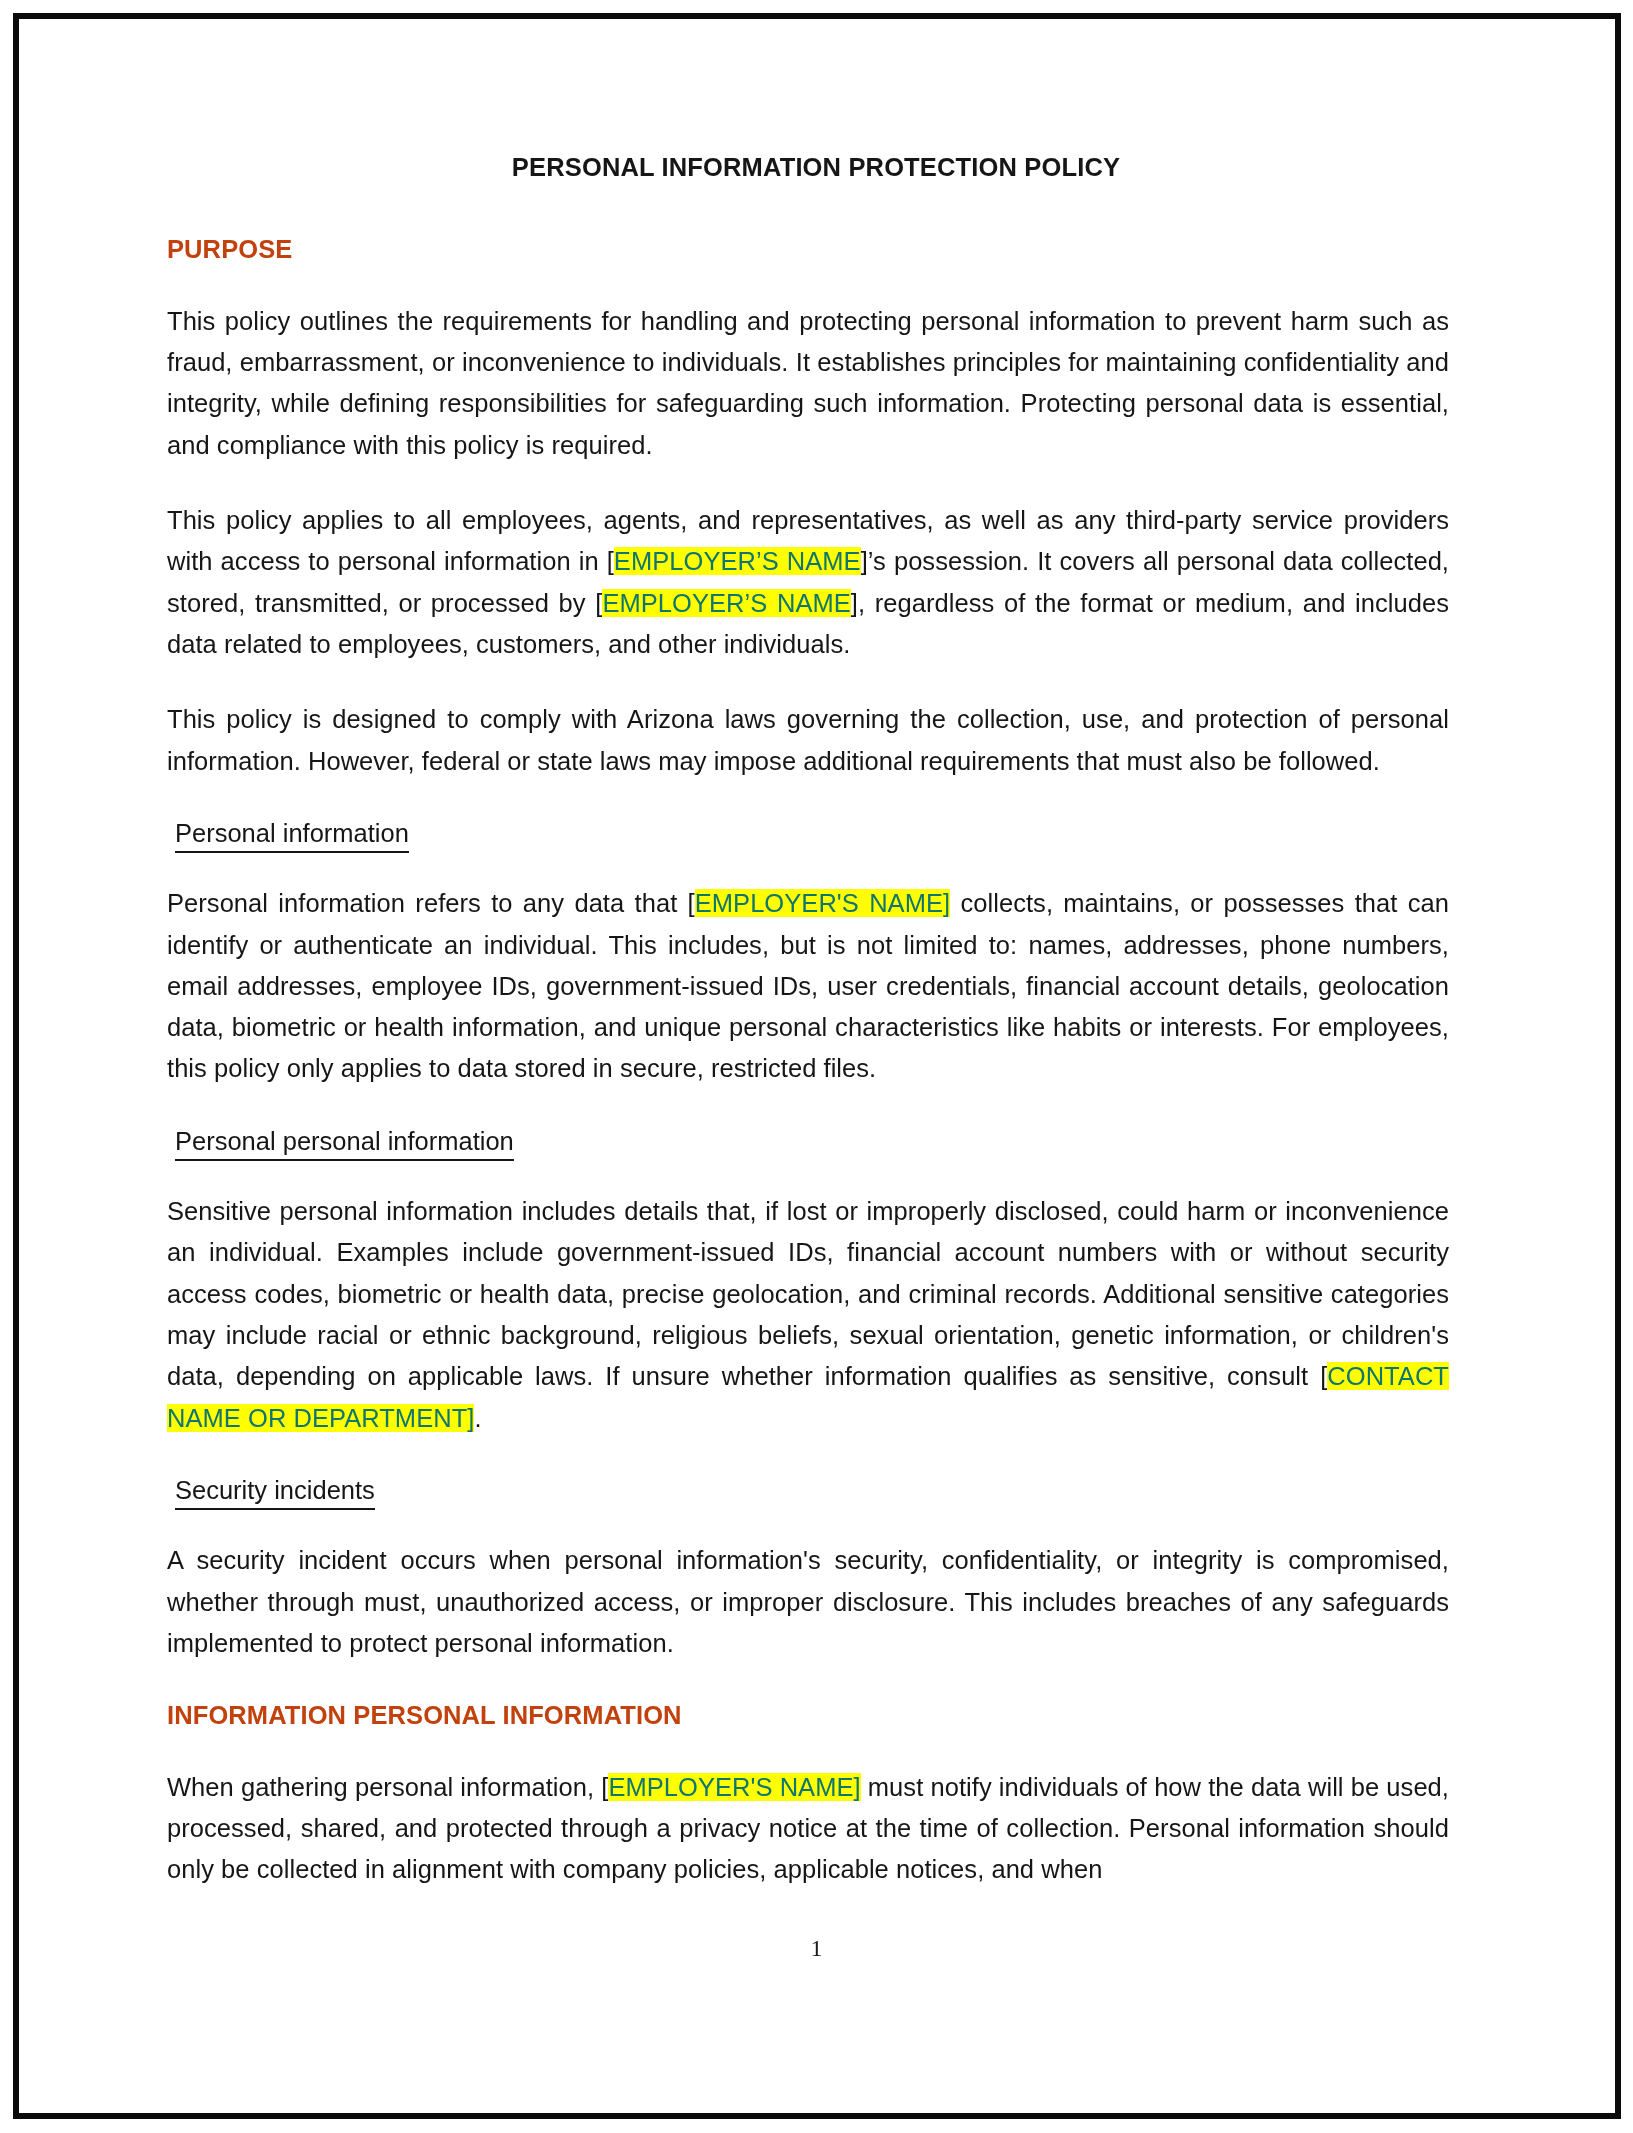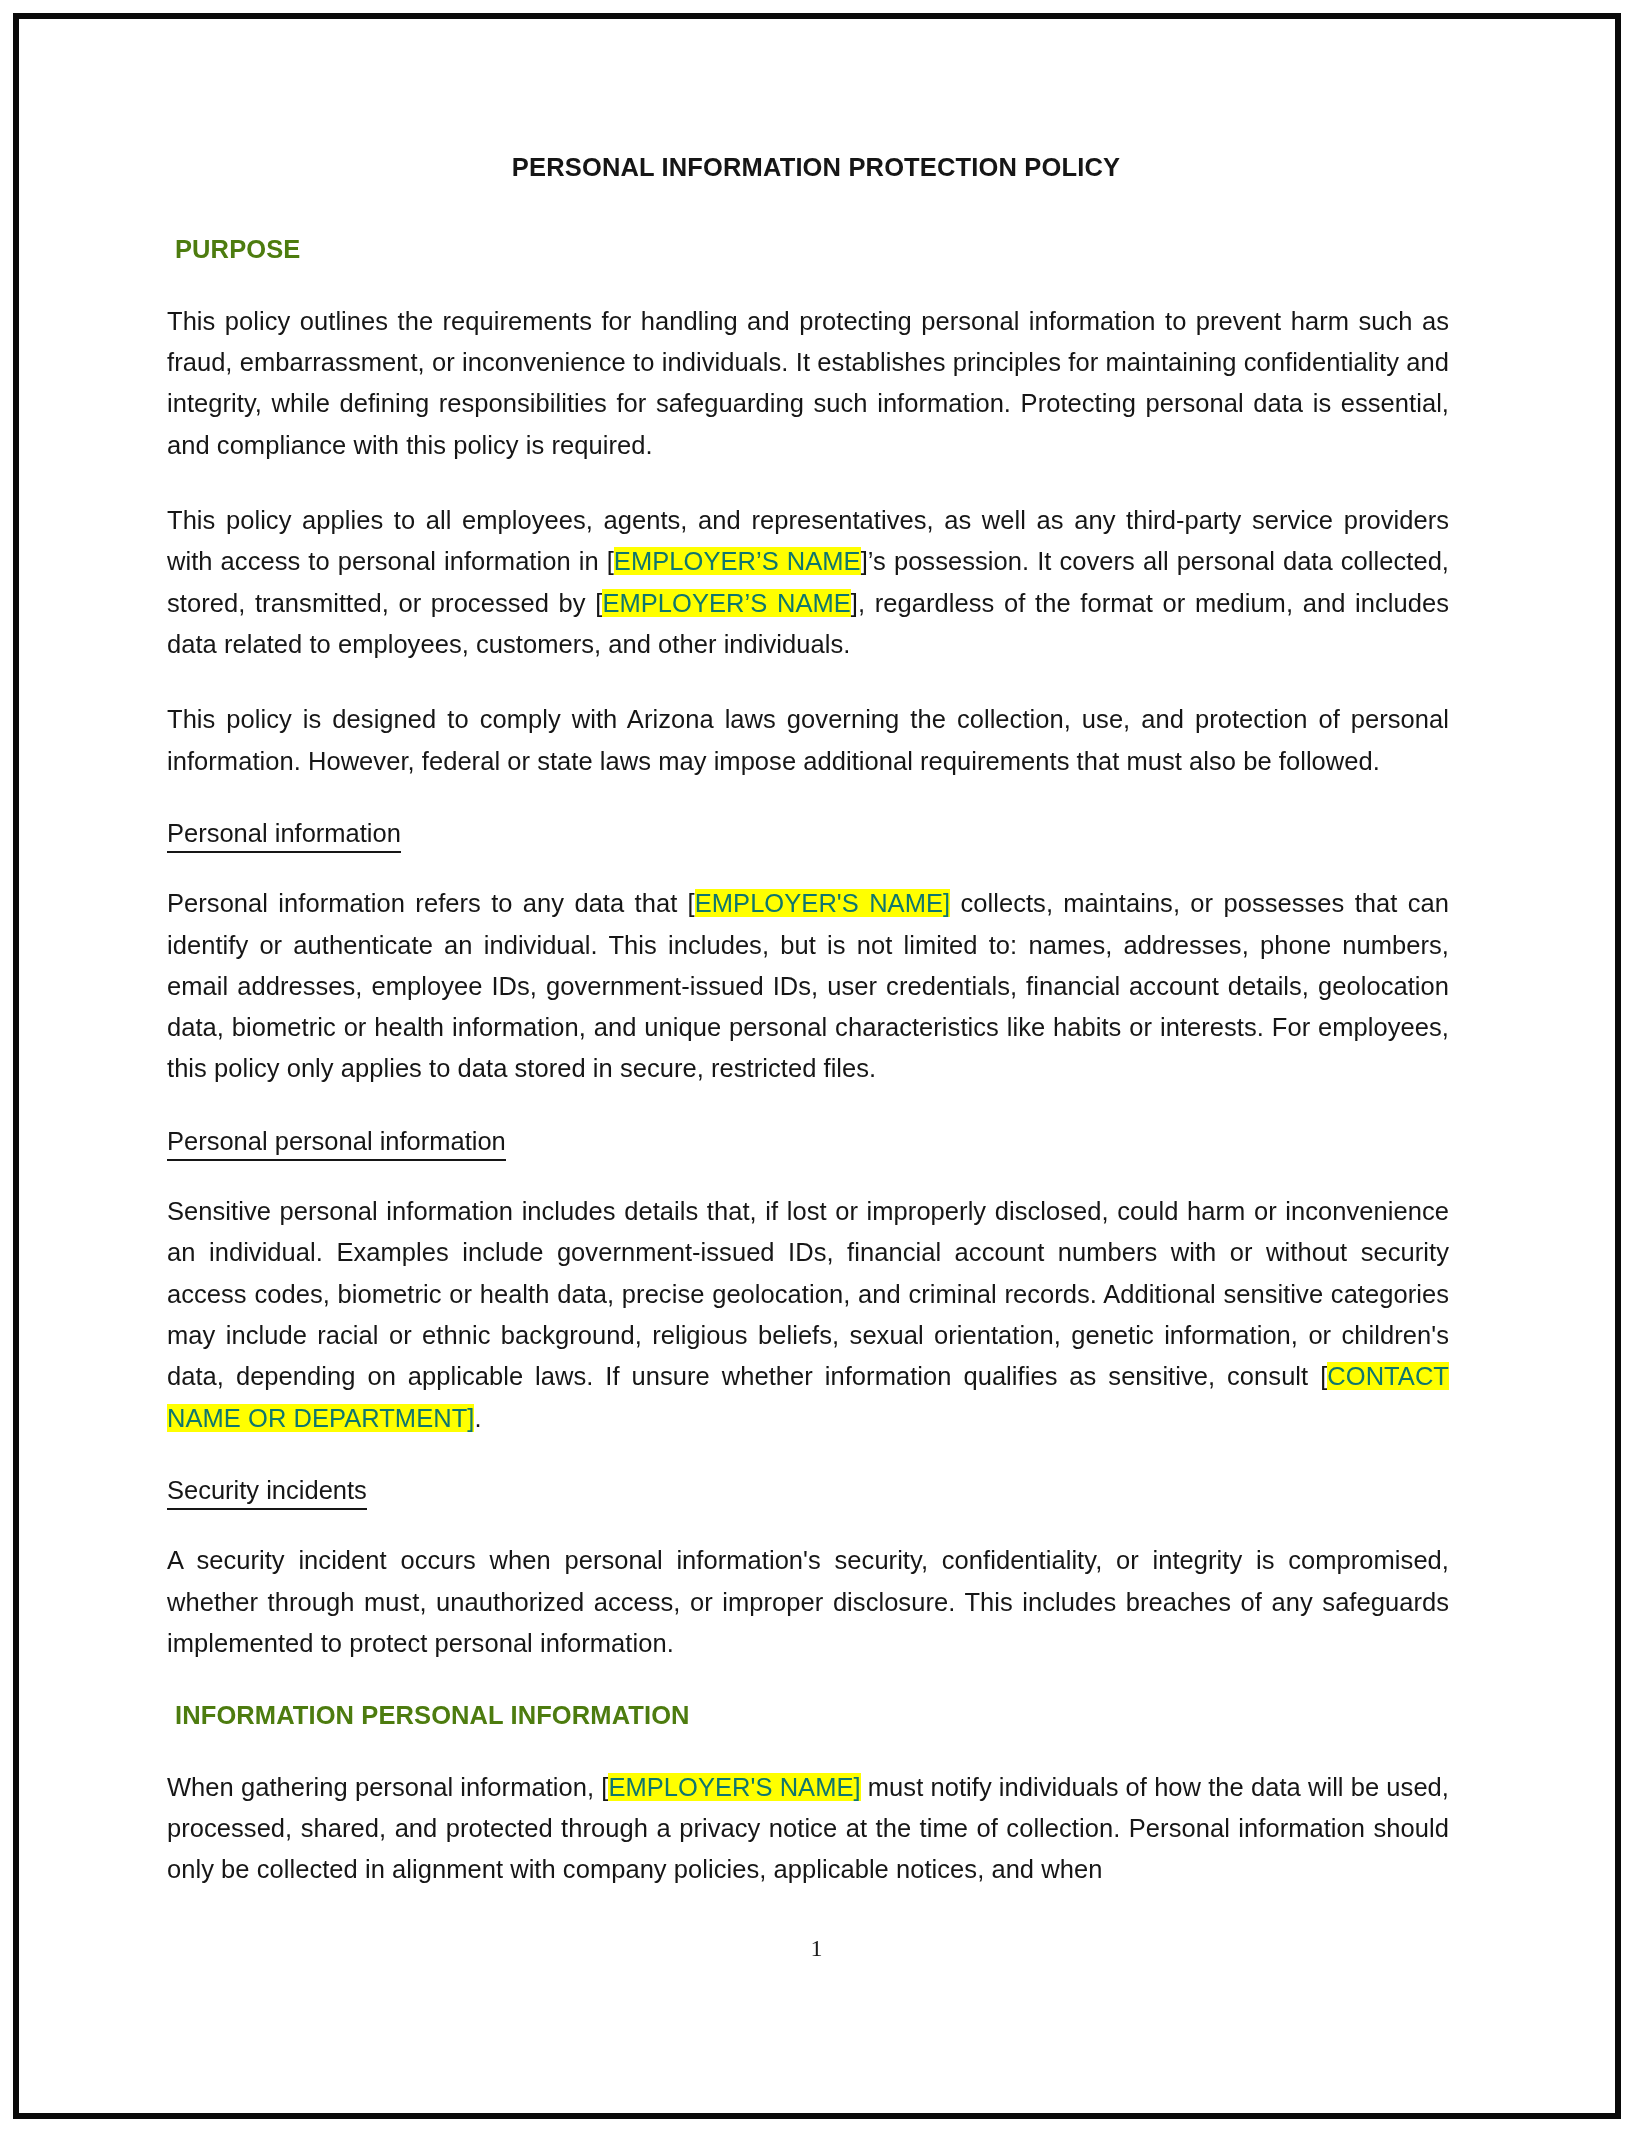--- a/index.html
+++ b/index.html
@@ -49,38 +49,38 @@
     font-weight: bold;
     letter-spacing: 0.15px;
     color: #161616;
     margin: 0 0 48px 0;
     line-height: 1.35;
   }
 
   .section-heading {
     font-size: 25.5px;
     font-weight: bold;
-    color: #4d7c0f;
-    margin: 0 0 34px 8px;
+    color: #c2410c;
+    margin: 0 0 34px 0;
     line-height: 1.35;
     letter-spacing: 0.1px;
   }
 
   .sub-heading {
     font-size: 25.5px;
     font-weight: normal;
     color: #161616;
     margin: 0 0 30px 0;
     line-height: 1.35;
     display: inline-block;
     border-bottom: 2px solid #161616;
     padding-bottom: 1px;
   }
   .sub-heading-wrap {
-    margin: 0 0 30px 0;
+    margin: 0 0 30px 8px;
   }
   .sub-heading-wrap .sub-heading { margin: 0; }
 
   p.body-text {
     font-size: 25.5px;
     line-height: 1.62;
     color: #161616;
     margin: 0 16px 34px 0;
     text-align: justify;
     text-justify: inter-word;

